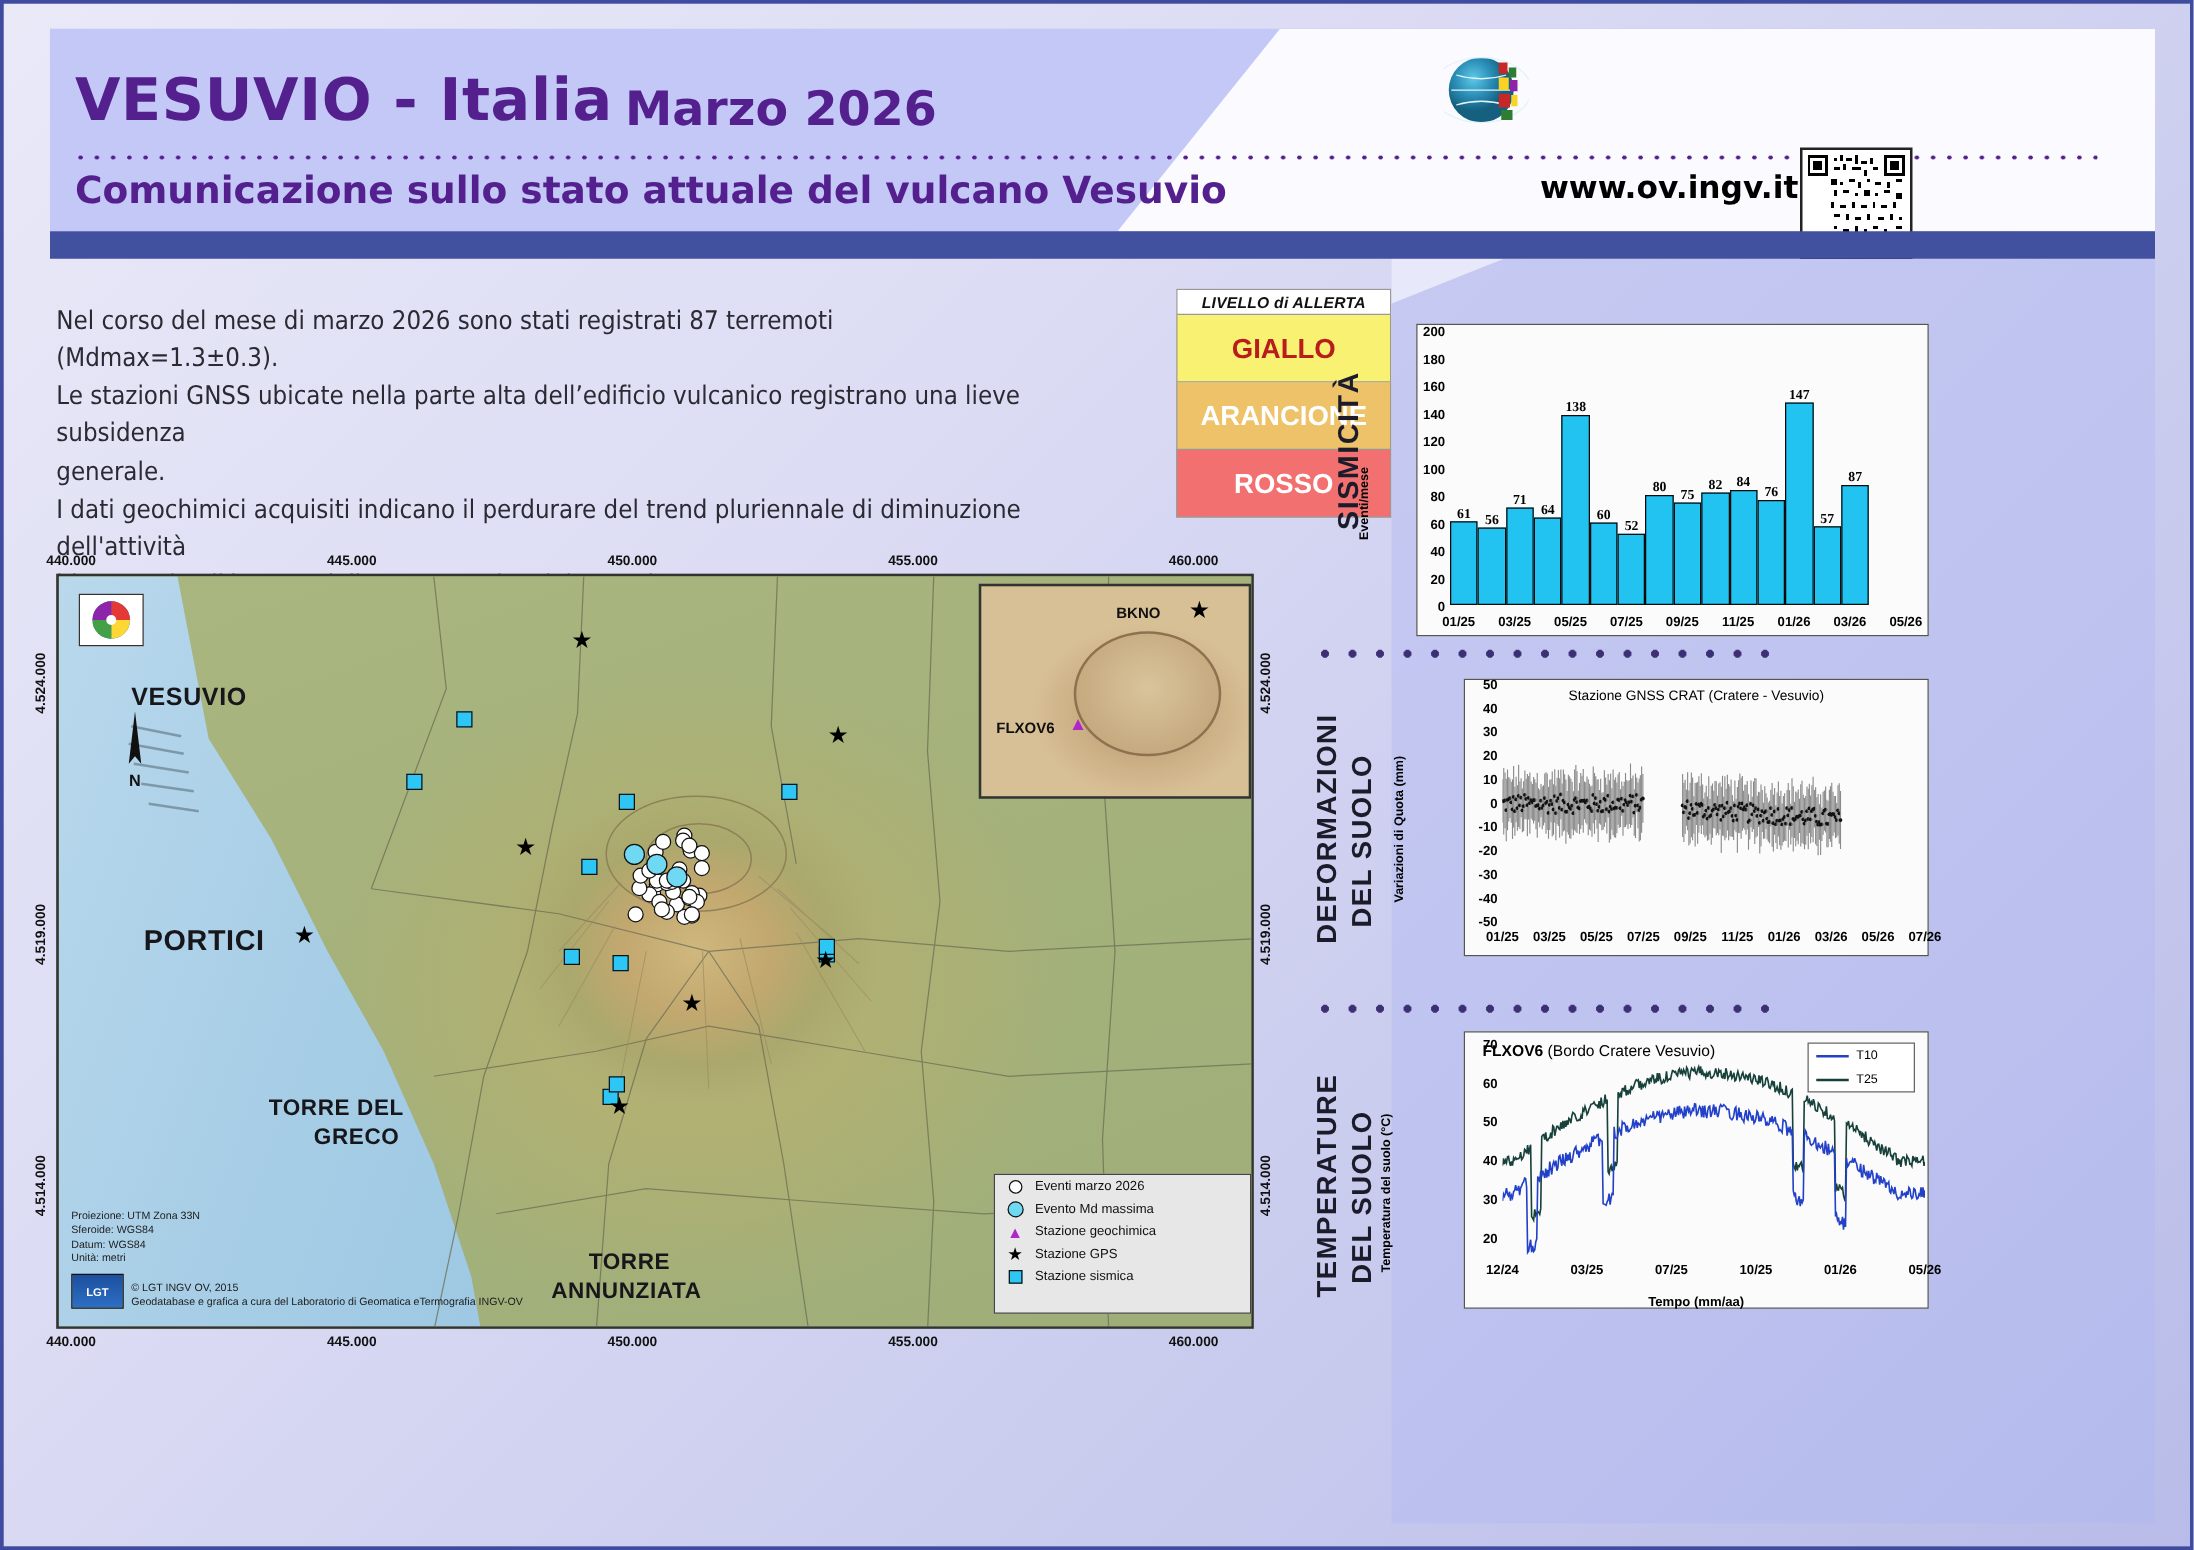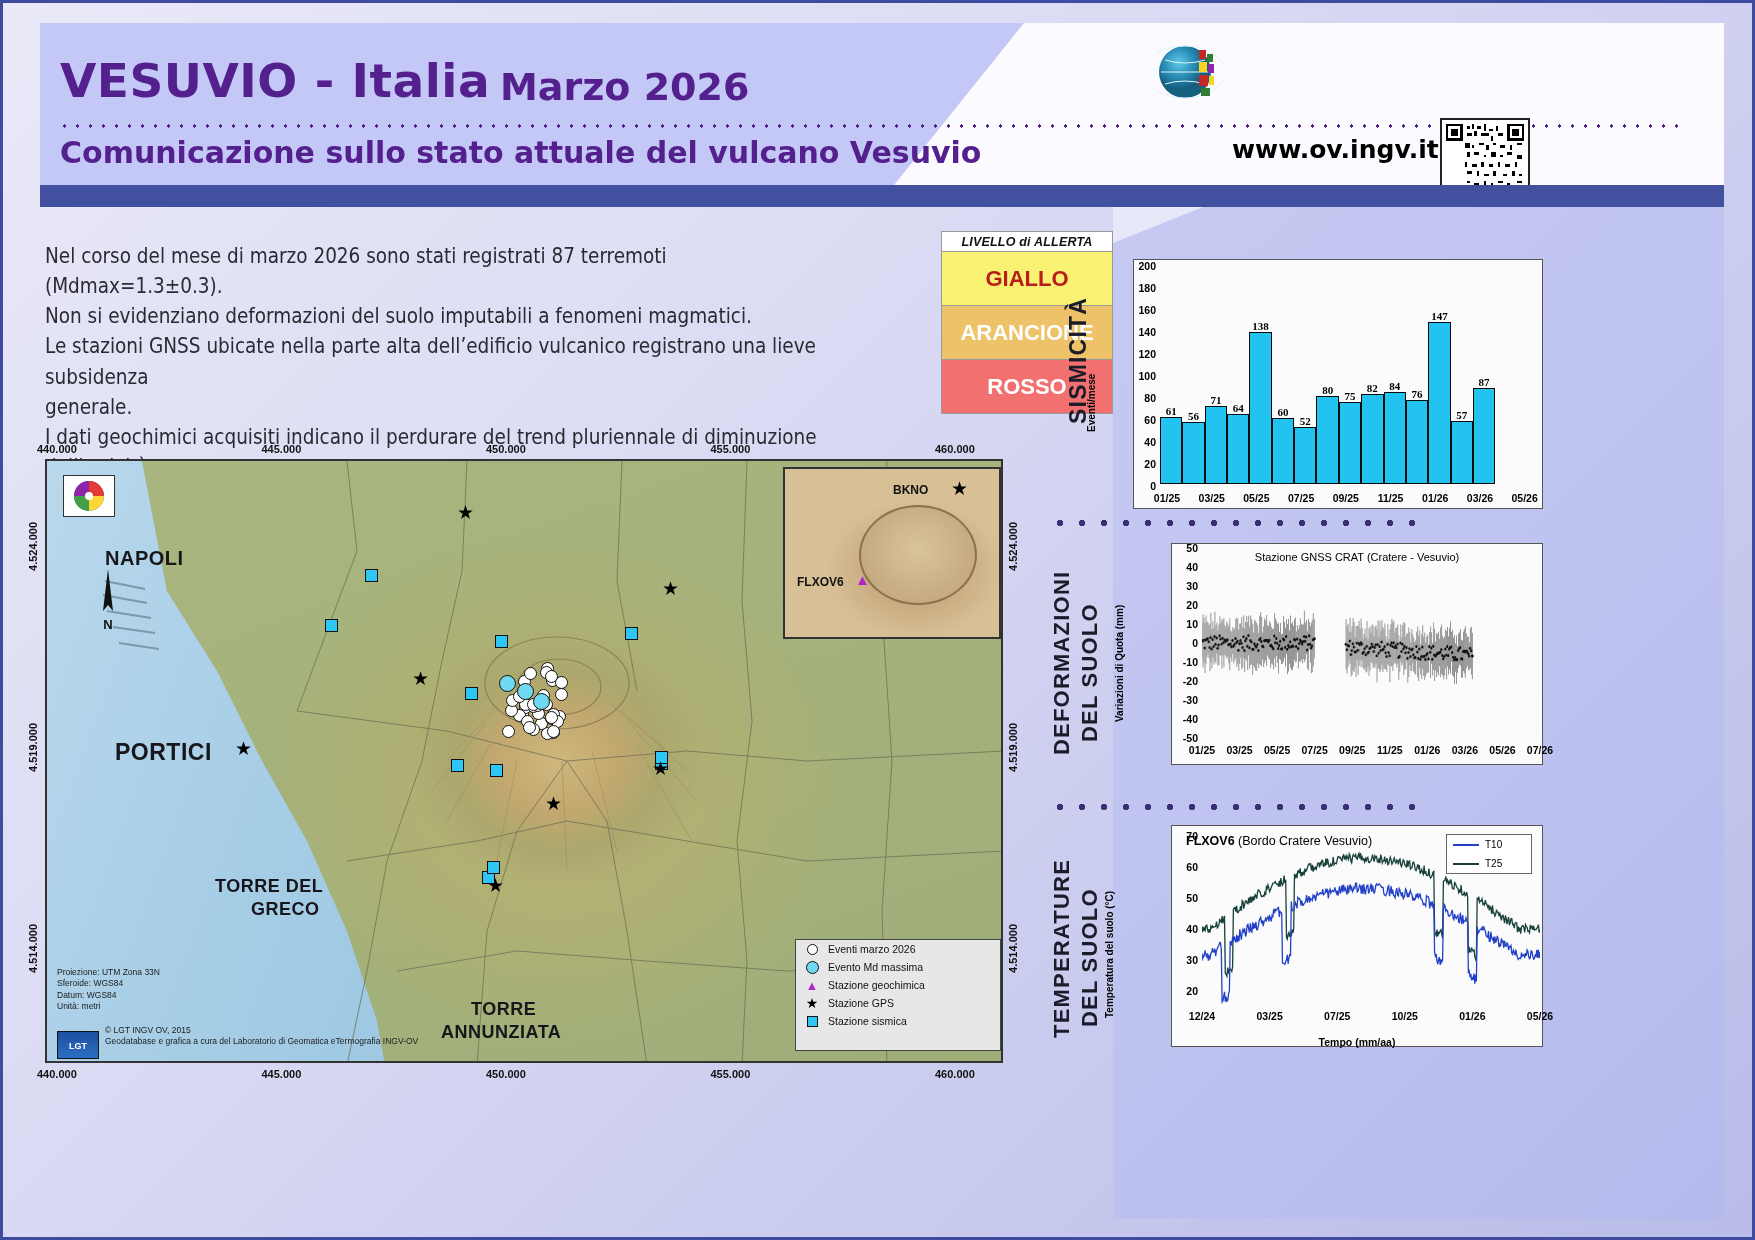--- a/index.html
+++ b/index.html
@@ -238,21 +238,20 @@
   #copy-info {
     position: absolute; left: 58px; top: 564px;
     font-family: "Liberation Sans", sans-serif; font-size: 8.5px;
     color: #1c1c1c; line-height: 1.35;
   }
   #lgt-logo {
     position: absolute; left: 10px; top: 558px; width: 42px; height: 28px;
     background: linear-gradient(#1d4f9e,#2d6fc4); border: 1px solid #111;
     color: #fff; font-size: 9px; font-weight: bold; text-align: center; line-height: 28px;
     font-family: "Liberation Sans", sans-serif;
-    margin-top: 12px;
   }
   #compass-box {
     position: absolute; left: 16px; top: 14px; width: 52px; height: 42px;
     background: #fff; border: 1px solid #333;
   }
   #north-arrow {
     position: absolute; left: 48px; top: 106px; width: 26px; height: 70px;
   }
 
   
@@ -376,21 +375,20 @@
             <rect x="28" y="31" width="2" height="1"></rect>
         </g>
       </svg>
     </div>
   </div>
 
   <div id="header-bottom-bar"></div>
 
   <div id="intro">
     <p>Nel corso del mese di marzo 2026 sono stati registrati 87 terremoti (Mdmax=1.3±0.3).</p>
-    <p>Non si evidenziano deformazioni del suolo imputabili a fenomeni magmatici.</p>
     <p>Le stazioni GNSS ubicate nella parte alta dell’edificio vulcanico registrano una lieve subsidenza</p>
     <p>generale.</p>
     <p>I dati geochimici acquisiti indicano il perdurare del trend pluriennale di diminuzione dell'attività</p>
     <p>idrotermale all'interno dell’area craterica del Vesuvio.</p>
   </div>
 
 
   <div id="alert-wrap">
     <div id="alert-title">LIVELLO di ALLERTA</div>
     <div id="alert-rows">
@@ -1087,21 +1085,21 @@
       </svg>
     </div>
 
     <div id="north-arrow">
       <svg width="26" height="70" viewBox="0 0 26 70">
         <path d="M13 2 L18 44 L13 38 L8 44 Z" fill="#111"></path>
         <text x="13" y="62" font-size="13" font-family="Liberation Sans" font-weight="bold" text-anchor="middle" fill="#111">N</text>
       </svg>
     </div>
 
-    <div class="map-lbl" style="left:58px; top:86px; font-size:20px;">NAPOLI</div>
+    <div class="map-lbl" style="left:58px; top:86px; font-size:20px;">VESUVIO</div>
     <div class="map-lbl" style="left:68px; top:278px; font-size:23px;">PORTICI</div>
     <div class="map-lbl" style="left:168px; top:415px; font-size:18px;">TORRE DEL</div>
     <div class="map-lbl" style="left:204px; top:438px; font-size:18px;">GRECO</div>
     <div class="map-lbl" style="left:424px; top:538px; font-size:18px;">TORRE</div>
     <div class="map-lbl" style="left:394px; top:561px; font-size:18px;">ANNUNZIATA</div>
 
     <div id="map-markers">
         <div class="sq-station" style="left: 318px; top: 108px;"></div>
         <div class="sq-station" style="left: 278px; top: 158px;"></div>
         <div class="sq-station" style="left: 448px; top: 174px;"></div>

